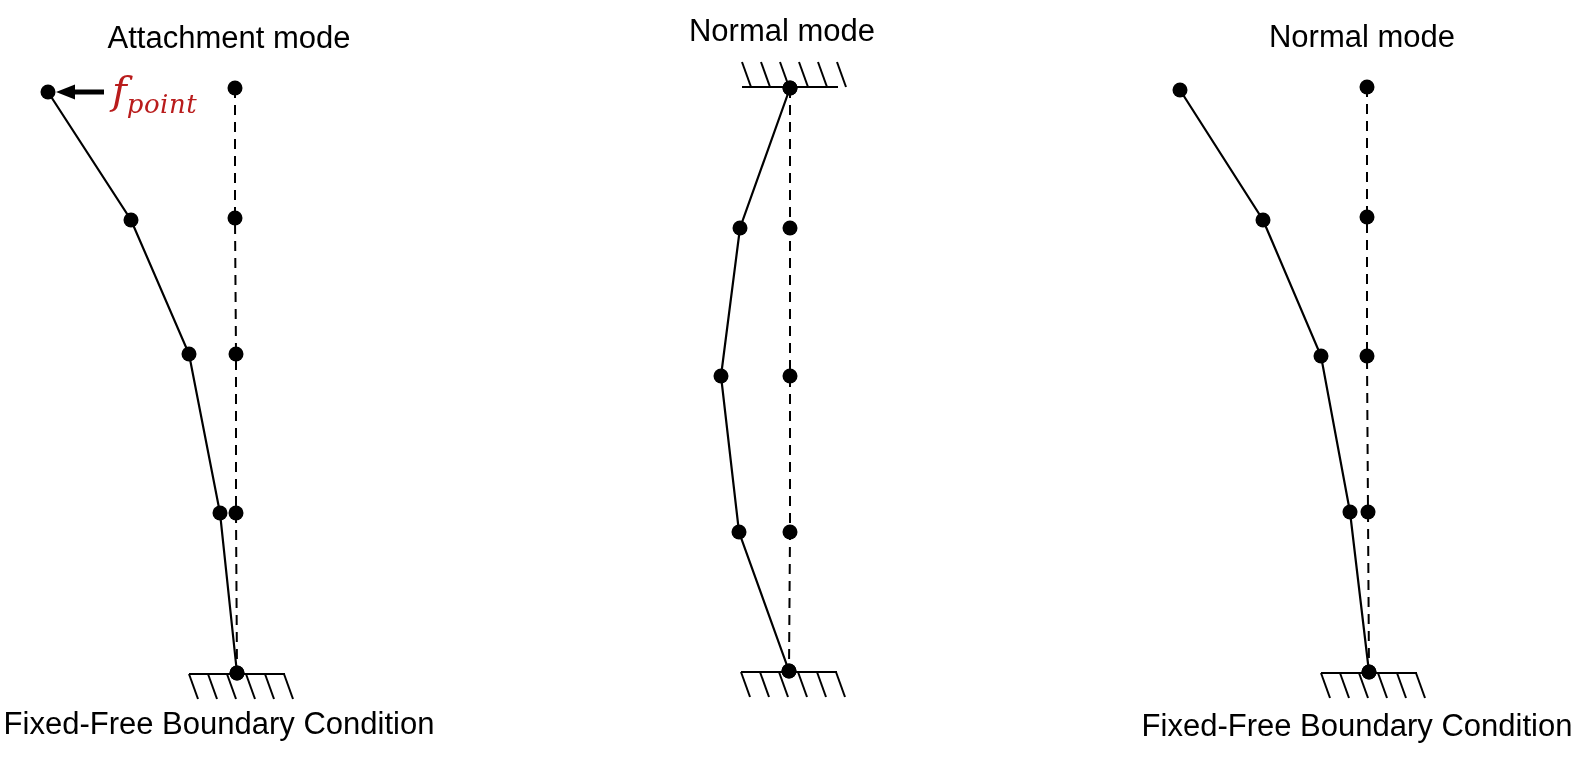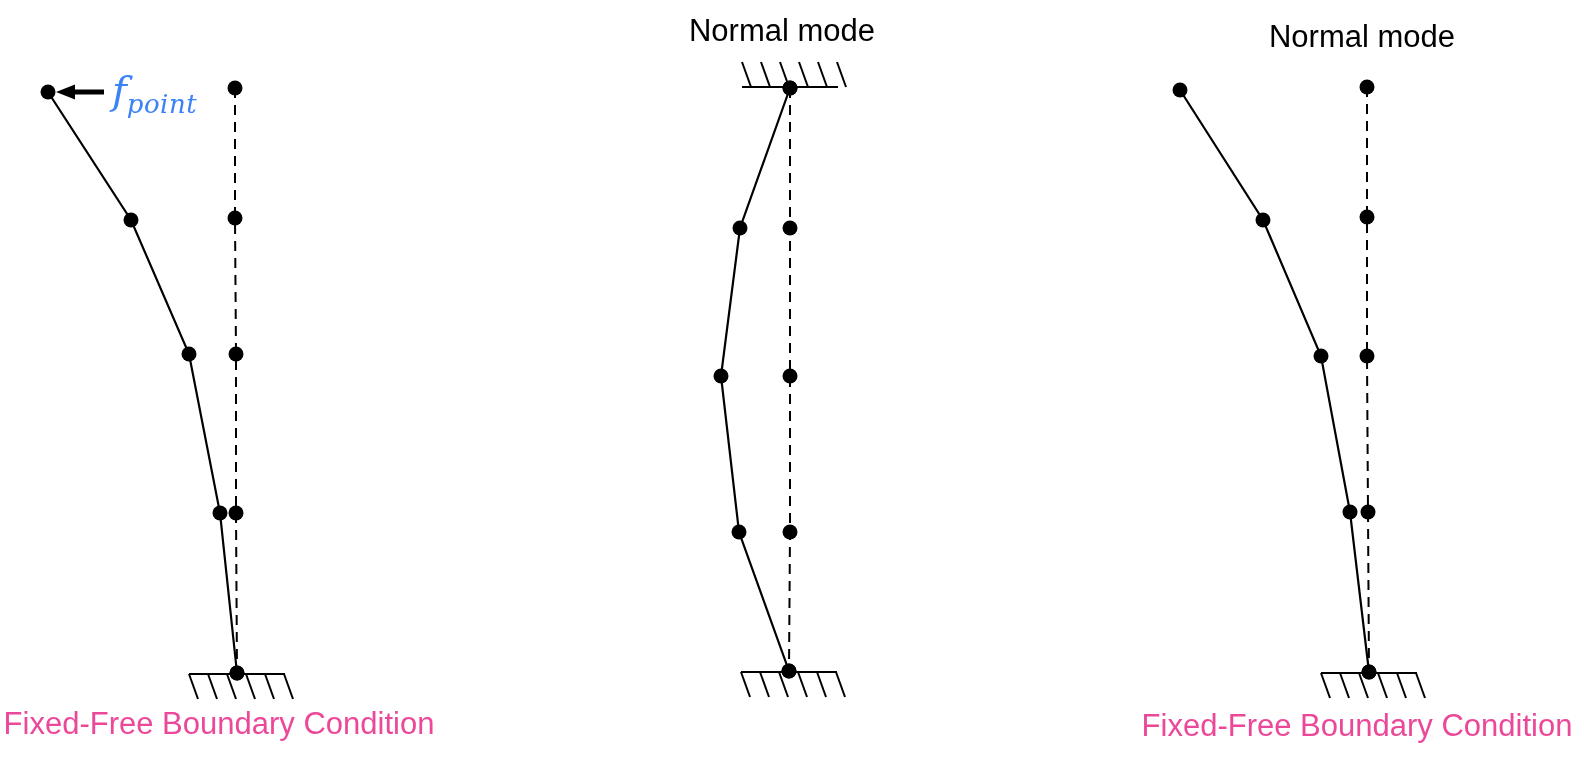--- a/index.html
+++ b/index.html
@@ -16,28 +16,28 @@
     position: absolute;
     transform: translate(-50%, -50%);
     font-size: 31px;
     color: #000000;
     white-space: nowrap;
   }
   .caption {
     position: absolute;
     transform: translate(-50%, -50%);
     font-size: 31px;
-    color: #ec4899;
+    color: #000000;
     white-space: nowrap;
   }
   .force-label {
     position: absolute;
     transform: translateY(-52%);
     white-space: nowrap;
-    color: #3b82f6;
+    color: #b91c1c;
     font-family: "DejaVu Serif", serif;
     font-style: italic;
   }
   .force-label .fsym { font-size: 40px; }
   .force-label .fsub { font-size: 26px; vertical-align: -9px; letter-spacing: 0.5px; }
 </style>
 </head>
 <body>
 
 <div id="canvas">
@@ -104,20 +104,21 @@
       <circle cx="1321" cy="356" r="7.5" fill="#000000"></circle>
       <circle cx="1350" cy="512" r="7.5" fill="#000000"></circle>
       <circle cx="1369" cy="672" r="7.5" fill="#000000"></circle>
       <circle cx="1367" cy="87" r="7.5" fill="#000000"></circle>
       <circle cx="1367" cy="217" r="7.5" fill="#000000"></circle>
       <circle cx="1367" cy="356" r="7.5" fill="#000000"></circle>
       <circle cx="1368" cy="512" r="7.5" fill="#000000"></circle>
       <circle cx="1369" cy="672" r="7.5" fill="#000000"></circle>
     </svg>
 
+  <div class="title" style="left:229px; top:38px;">Attachment mode</div>
 
   <div class="title" style="left:782px; top:31px;">Normal mode</div>
 
   <div class="title" style="left:1362px; top:37px;">Normal mode</div>
 
   <div class="force-label" style="left:112px; top:94px;">
     <span class="fsym">f</span><span class="fsub">point</span>
   </div>
 
   <div class="caption" style="left:219px; top:724px;">Fixed-Free Boundary Condition</div>

